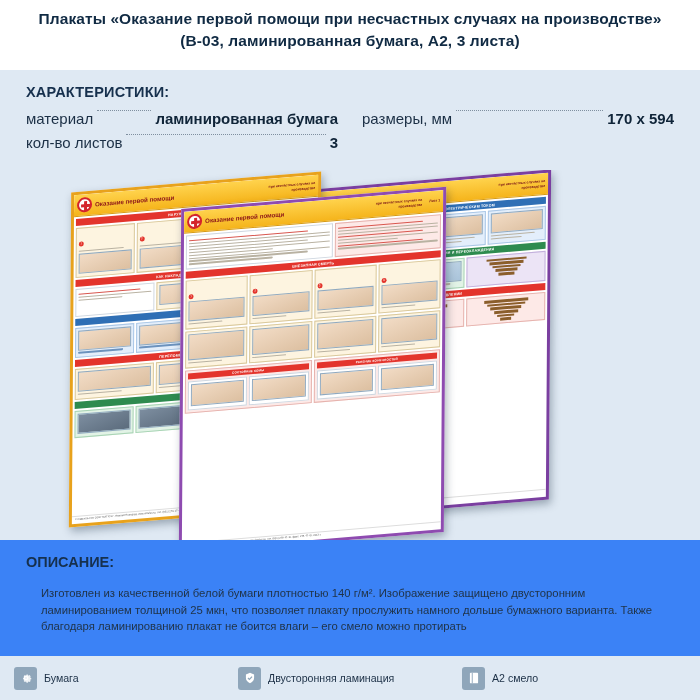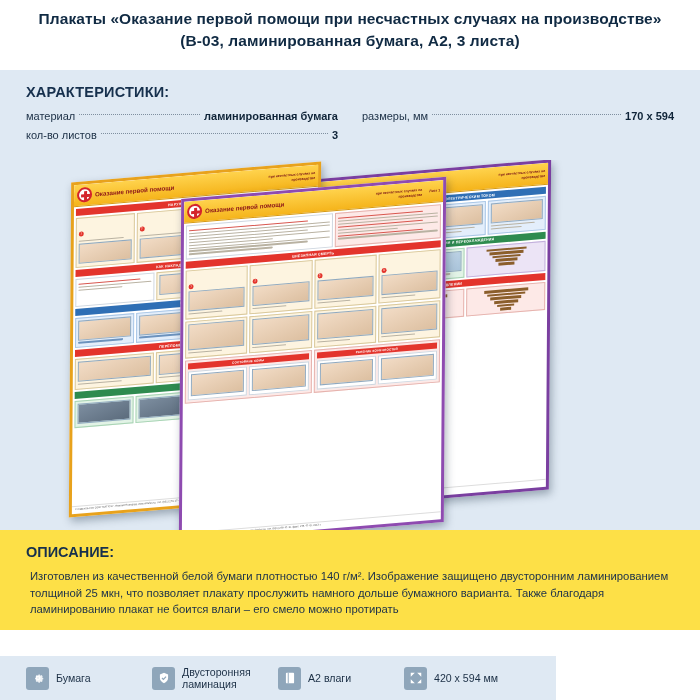--- a/index.html
+++ b/index.html
@@ -42,22 +42,22 @@
     color:#16304d;
     letter-spacing:0.2px;
   }
   .spec-grid {
     display:flex;
     gap:24px;
   }
   .spec-col { flex:1; }
   .spec-row {
     display:flex;
-    align-items:center;
-    font-size:11px;
+    align-items:flex-start;
+    font-size:15px;
     color:#1b2f45;
     margin-bottom:7px;
     white-space:nowrap;
   }
   .spec-label { flex:0 0 auto; }
   .spec-dots {
     flex:1 1 auto;
     border-bottom:1px dotted #7f8f9f;
     margin:0 4px 3px 4px;
     height:1px;
@@ -166,36 +166,37 @@
   .funnel { display:flex; flex-direction:column; align-items:center; gap:1px; padding-top:1px; }
   .funnel i { display:block; height:2.6px; background:#8b5e2b; }
   .p-foot {
     height:8px; font-size:2.6px; color:#555; padding:1px 3px;
     border-top:0.5px solid #ddd; white-space:nowrap; overflow:hidden;
   }
 
   
   .desc {
     padding:14px 19px 8px 26px;
-    background:#fde047;
+    background:#3b82f6;
   }
   .desc h2 {
     margin:0 0 8px 0; font-size:14.5px; font-weight:bold; color:#16304d;
   }
   .desc p {
-    margin:4px; font-size:11.3px; line-height:16.5px; color:#20344a;
+    margin:15px; font-size:11.3px; line-height:16.5px; color:#20344a;
   }
 
   
   .features {
     position:absolute; left:0; bottom:0;
-    width:556px; height:44px;
+    width:700px; height:44px;
     background:#dfe9f3;
     display:flex; align-items:center;
-    padding:0 26px;
+    padding:0 14px;
+    text-align:right;
   }
   .feature {
     display:flex; align-items:center; gap:7px;
     flex:1 1 0;
     font-size:10.6px; color:#1b2f45;
   }
   .fic {
     width:23px; height:23px; border-radius:3px;
     background:#8fa6ba; color:#ffffff;
     display:flex; align-items:center; justify-content:center;
@@ -521,26 +522,18 @@
     </div>
 
 
     <div class="feature">
       <span class="fic">
         <svg width="14" height="14" viewBox="0 0 24 24" fill="none" stroke="#ffffff" stroke-width="2">
           <rect x="5" y="3" width="14" height="18" rx="1.5" fill="#ffffff" stroke="none"></rect>
           <line x1="9" y1="3" x2="9" y2="21" stroke="#8fa6ba" stroke-width="1.6"></line>
         </svg>
       </span>
-      <span>А2 влаги</span>
-    </div>
-
-    <div class="feature">
-      <span class="fic">
-        <svg width="14" height="14" viewBox="0 0 24 24" fill="#ffffff">
-          <path d="M3 3h7L3 10V3zM21 3v7l-7-7h7zM3 21v-7l7 7H3zM21 21h-7l7-7v7z"></path>
-        </svg>
-      </span>
-      <span>420 х 594 мм</span>
-    </div>
+      <span>А2 смело</span>
+    </div>
+
 
   </div>
 </div>
 
 </body></html>

